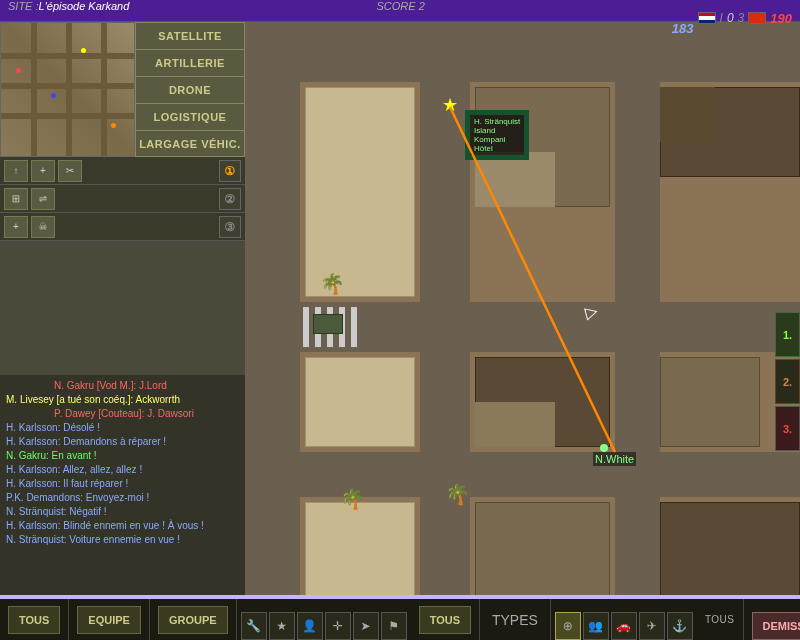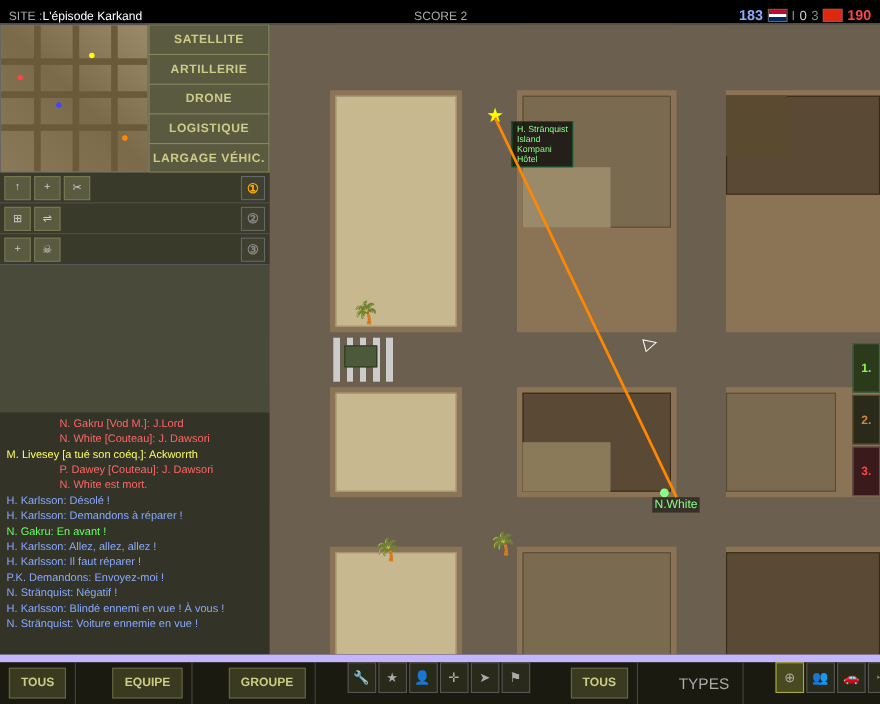--- a/index.html
+++ b/index.html
@@ -10,26 +10,27 @@
       font-family: Arial, sans-serif;
       overflow: hidden;
       position: relative;
     }
 
     
     #top-bar {
       position: absolute;
       top: 0; left: 0; right: 0;
       height: 22px;
-      background: #000000;
-      display: flex;
-      align-items: flex-end;
+      background: #4c1d95;
+      display: flex;
+      align-items: flex-start;
       justify-content: space-between;
       z-index: 100;
       border-bottom: 1px solid #555;
+      font-style: italic;
     }
     .site-label {
       color: #aaa;
       font-size: 11px;
       padding-left: 8px;
       text-transform: uppercase;
     }
     .site-name {
       color: #fff;
       font-size: 11px;
@@ -54,21 +55,21 @@
       background: linear-gradient(#bf0a30 33%, #fff 33% 66%, #002868 66%);
       border: 1px solid #666;
       font-size: 8px;
     }
     .cn-flag {
       display: inline-block;
       width: 18px; height: 12px;
       background: #de2910;
       border: 1px solid #666;
     }
-    .score-us { color: #88aaff; font-weight: bold; font-size: 13px; }
+    .score-us { color: #88aaff; font-weight: bold; font-size: 13px; margin-top: 21px; }
     .score-cn { color: #ff4444; font-weight: bold; font-size: 13px; }
 
     
     #main-area {
       position: absolute;
       top: 22px; left: 245px; right: 0; bottom: 45px;
       background: #8b7355;
       overflow: hidden;
     }
 
@@ -234,25 +235,24 @@
     .chat-line.blue { color: #88aaff; }
     .chat-line.yellow { color: #ffff66; }
     .chat-line.green { color: #66ff66; }
 
     
     #bottom-bar {
       position: absolute;
       bottom: 0; left: 0; right: 0;
       height: 45px;
       background: #1a1a10;
-      border-top: 7px solid #c4b5fd;
-      display: flex;
-      align-items: flex-start;
+      border-top: 4px solid #c4b5fd;
+      display: flex;
+      align-items: flex-end;
       z-index: 100;
-      gap: 25px;
     }
     .bb-group {
       display: flex;
       align-items: center;
       height: 100%;
       border-right: 1px solid #444;
       padding: 0 8px;
       gap: 4px;
     }
     .bb-label {
@@ -322,21 +322,21 @@
       );
     }
 
     
     .map-tooltip {
       position: absolute;
       background: rgba(0,0,0,0.7);
       color: #88ff88;
       font-size: 8px;
       padding: 2px 4px;
-      border: 1px solid #14532d;
+      border: 5px solid #14532d;
       z-index: 30;
       white-space: nowrap;
     }
 
     
     .bottom-icon-row {
       display: flex;
       align-items: center;
       gap: 2px;
       padding: 0 4px;
@@ -449,24 +449,22 @@
 
     <div class="toolbar-row">
       <div class="tb-btn">+</div>
       <div class="tb-btn">☠</div>
       <div class="tb-num tb-num-2">③</div>
     </div>
   </div>
 
   <div id="chat-area">
     <div class="chat-line red">N. Gakru [Vod M.]: J.Lord</div>
-    <div class="chat-line red">N. White [Couteau]: J. Dawsori</div>
     <div class="chat-line yellow">M. Livesey [a tué son coéq.]: Ackworrth</div>
     <div class="chat-line red">P. Dawey [Couteau]: J. Dawsori</div>
-    <div class="chat-line red">N. White est mort.</div>
     <div class="chat-line blue">H. Karlsson: Désolé !</div>
     <div class="chat-line blue">H. Karlsson: Demandons à réparer !</div>
     <div class="chat-line green">N. Gakru: En avant !</div>
     <div class="chat-line blue">H. Karlsson: Allez, allez, allez !</div>
     <div class="chat-line blue">H. Karlsson: Il faut réparer !</div>
     <div class="chat-line blue">P.K. Demandons: Envoyez-moi !</div>
     <div class="chat-line blue">N. Stränquist: Négatif !</div>
     <div class="chat-line blue">H. Karlsson: Blindé ennemi en vue ! À vous !</div>
     <div class="chat-line blue">N. Stränquist: Voiture ennemie en vue !</div>
   </div>

